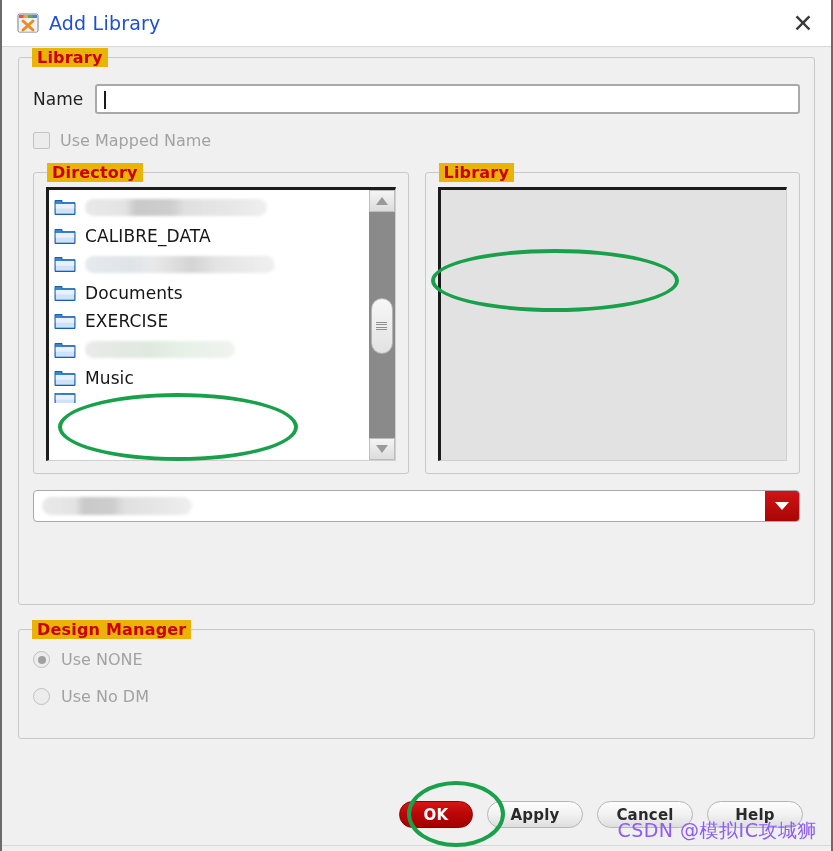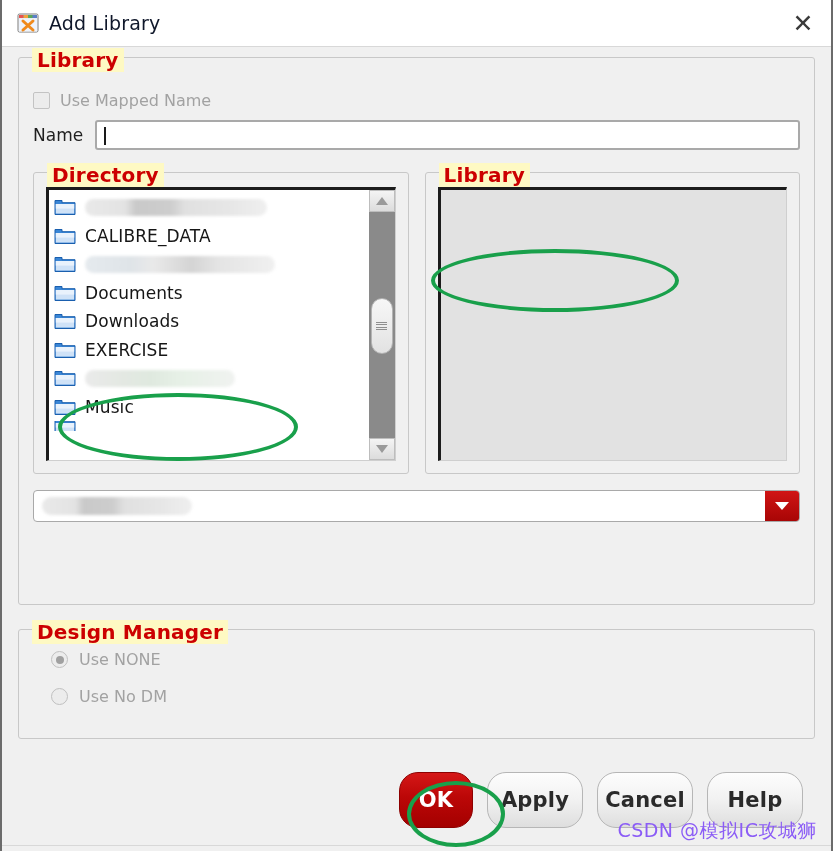--- a/index.html
+++ b/index.html
@@ -36,21 +36,21 @@
   }
   #app-icon {
     width: 24px;
     height: 24px;
     position: relative;
     flex: 0 0 auto;
     margin-right: 9px;
   }
   #titlebar .title-text {
     font-size: 19px;
-    color: #0f172a;
+    color: #1d4ed8;
     letter-spacing: 0.2px;
     white-space: nowrap;
   }
   #close-btn {
     position: absolute;
     right: 10px;
     top: 5px;
     width: 36px;
     height: 36px;
     display: flex;
@@ -84,24 +84,24 @@
     position: relative;
     border: 1px solid #c8c8c8;
     border-radius: 3px;
     background: #f0f0f0;
     box-sizing: border-box;
   }
   .group > .group-title {
     position: absolute;
     top: -10px;
     left: 13px;
-    background: #fef9c3;
+    background: #eab308;
     padding: 0 5px;
     color: #cc0000;
-    font-size: 20px;
+    font-size: 16px;
     font-weight: bold;
     letter-spacing: 0.2px;
     white-space: nowrap;
   }
 
   #library-group {
     height: 548px;
     padding: 16px 14px 14px 14px;
   }
 
@@ -329,21 +329,21 @@
     width: 0; height: 0;
     border-left: 7px solid transparent;
     border-right: 7px solid transparent;
     border-top: 8px solid #ffffff;
   }
 
   
   #dm-group {
     margin-top: 24px;
     height: 110px;
-    padding: 20px 14px 14px 32px;
+    padding: 20px 14px 14px 14px;
   }
   .radio-row {
     display: flex;
     align-items: center;
     margin-bottom: 18px;
   }
   .radio-outer {
     width: 17px; height: 17px;
     border-radius: 50%;
     border: 1px solid #c0c0c0;
@@ -368,26 +368,26 @@
     bottom: 24px;
     display: flex;
     justify-content: flex-end;
     align-items: center;
     gap: 14px;
     padding-right: 28px;
     box-sizing: border-box;
   }
   .dlg-btn {
     min-width: 96px;
-    height: 56px;
+    height: 27px;
     border-radius: 19px;
     border: 1px solid #b6b6b6;
     background: linear-gradient(180deg,#fdfdfd 0%,#f2f2f2 48%,#dedede 100%);
     font-family: "DejaVu Sans", "Liberation Sans", sans-serif;
-    font-size: 21px;
+    font-size: 15px;
     font-weight: bold;
     color: #2a2a2a;
     cursor: pointer;
     display: flex;
     align-items: center;
     justify-content: center;
     box-sizing: border-box;
     letter-spacing: 0.2px;
   }
   #ok-button {
@@ -450,33 +450,33 @@
       <span class="glyph">✕</span>
     </div>
   </div>
   <div id="titlebar-sep"></div>
 
   <div id="content">
 
     <div class="group" id="library-group">
       <div class="group-title">Library</div>
 
-      <div id="mapped-row">
-        <div class="checkbox-box"></div>
-        <div class="disabled-label">Use Mapped Name</div>
-      </div>
-
       <div id="name-row">
         <div id="name-label">Name</div>
         <div id="name-input-wrap">
           <div id="caret"></div>
           <input id="name-input" type="text" placeholder="" style="">
         </div>
       </div>
 
+      <div id="mapped-row">
+        <div class="checkbox-box"></div>
+        <div class="disabled-label">Use Mapped Name</div>
+      </div>
+
       <div id="panels">
 
         <div class="group" id="directory-group">
           <div class="group-title">Directory</div>
           <div class="list-frame" id="directory-frame">
             <div id="dir-list">
                 <div class="dir-item">
                   <div class="folder-icon"><svg width="22" height="18" viewBox="0 0 22 18">
                       <path d="M1 2.5 h7 v2.2 h13 v11.8 h-20 z" fill="#3a86d6" stroke="#1a5fae" stroke-width="1"></path>
                       <path d="M1.8 6 h18.4 v9.6 h-18.4 z" fill="#cfe2f7"></path>
@@ -500,28 +500,20 @@
                     </svg></div>
                   <div class="redacted tint-a" style="width: 190px;"></div>
                 </div>
                 <div class="dir-item">
                   <div class="folder-icon"><svg width="22" height="18" viewBox="0 0 22 18">
                       <path d="M1 2.5 h7 v2.2 h13 v11.8 h-20 z" fill="#3a86d6" stroke="#1a5fae" stroke-width="1"></path>
                       <path d="M1.8 6 h18.4 v9.6 h-18.4 z" fill="#cfe2f7"></path>
                       <path d="M1.8 6 h18.4 v4.6 h-18.4 z" fill="#e9f2fc"></path>
                     </svg></div>
                   <div class="dir-label">Documents</div>
-                </div>
-                <div class="dir-item">
-                  <div class="folder-icon"><svg width="22" height="18" viewBox="0 0 22 18">
-                      <path d="M1 2.5 h7 v2.2 h13 v11.8 h-20 z" fill="#3a86d6" stroke="#1a5fae" stroke-width="1"></path>
-                      <path d="M1.8 6 h18.4 v9.6 h-18.4 z" fill="#cfe2f7"></path>
-                      <path d="M1.8 6 h18.4 v4.6 h-18.4 z" fill="#e9f2fc"></path>
-                    </svg></div>
-                  <div class="dir-label">Downloads</div>
                 </div>
                 <div class="dir-item">
                   <div class="folder-icon"><svg width="22" height="18" viewBox="0 0 22 18">
                       <path d="M1 2.5 h7 v2.2 h13 v11.8 h-20 z" fill="#3a86d6" stroke="#1a5fae" stroke-width="1"></path>
                       <path d="M1.8 6 h18.4 v9.6 h-18.4 z" fill="#cfe2f7"></path>
                       <path d="M1.8 6 h18.4 v4.6 h-18.4 z" fill="#e9f2fc"></path>
                     </svg></div>
                   <div class="dir-label">EXERCISE</div>
                 </div>
                 <div class="dir-item">

